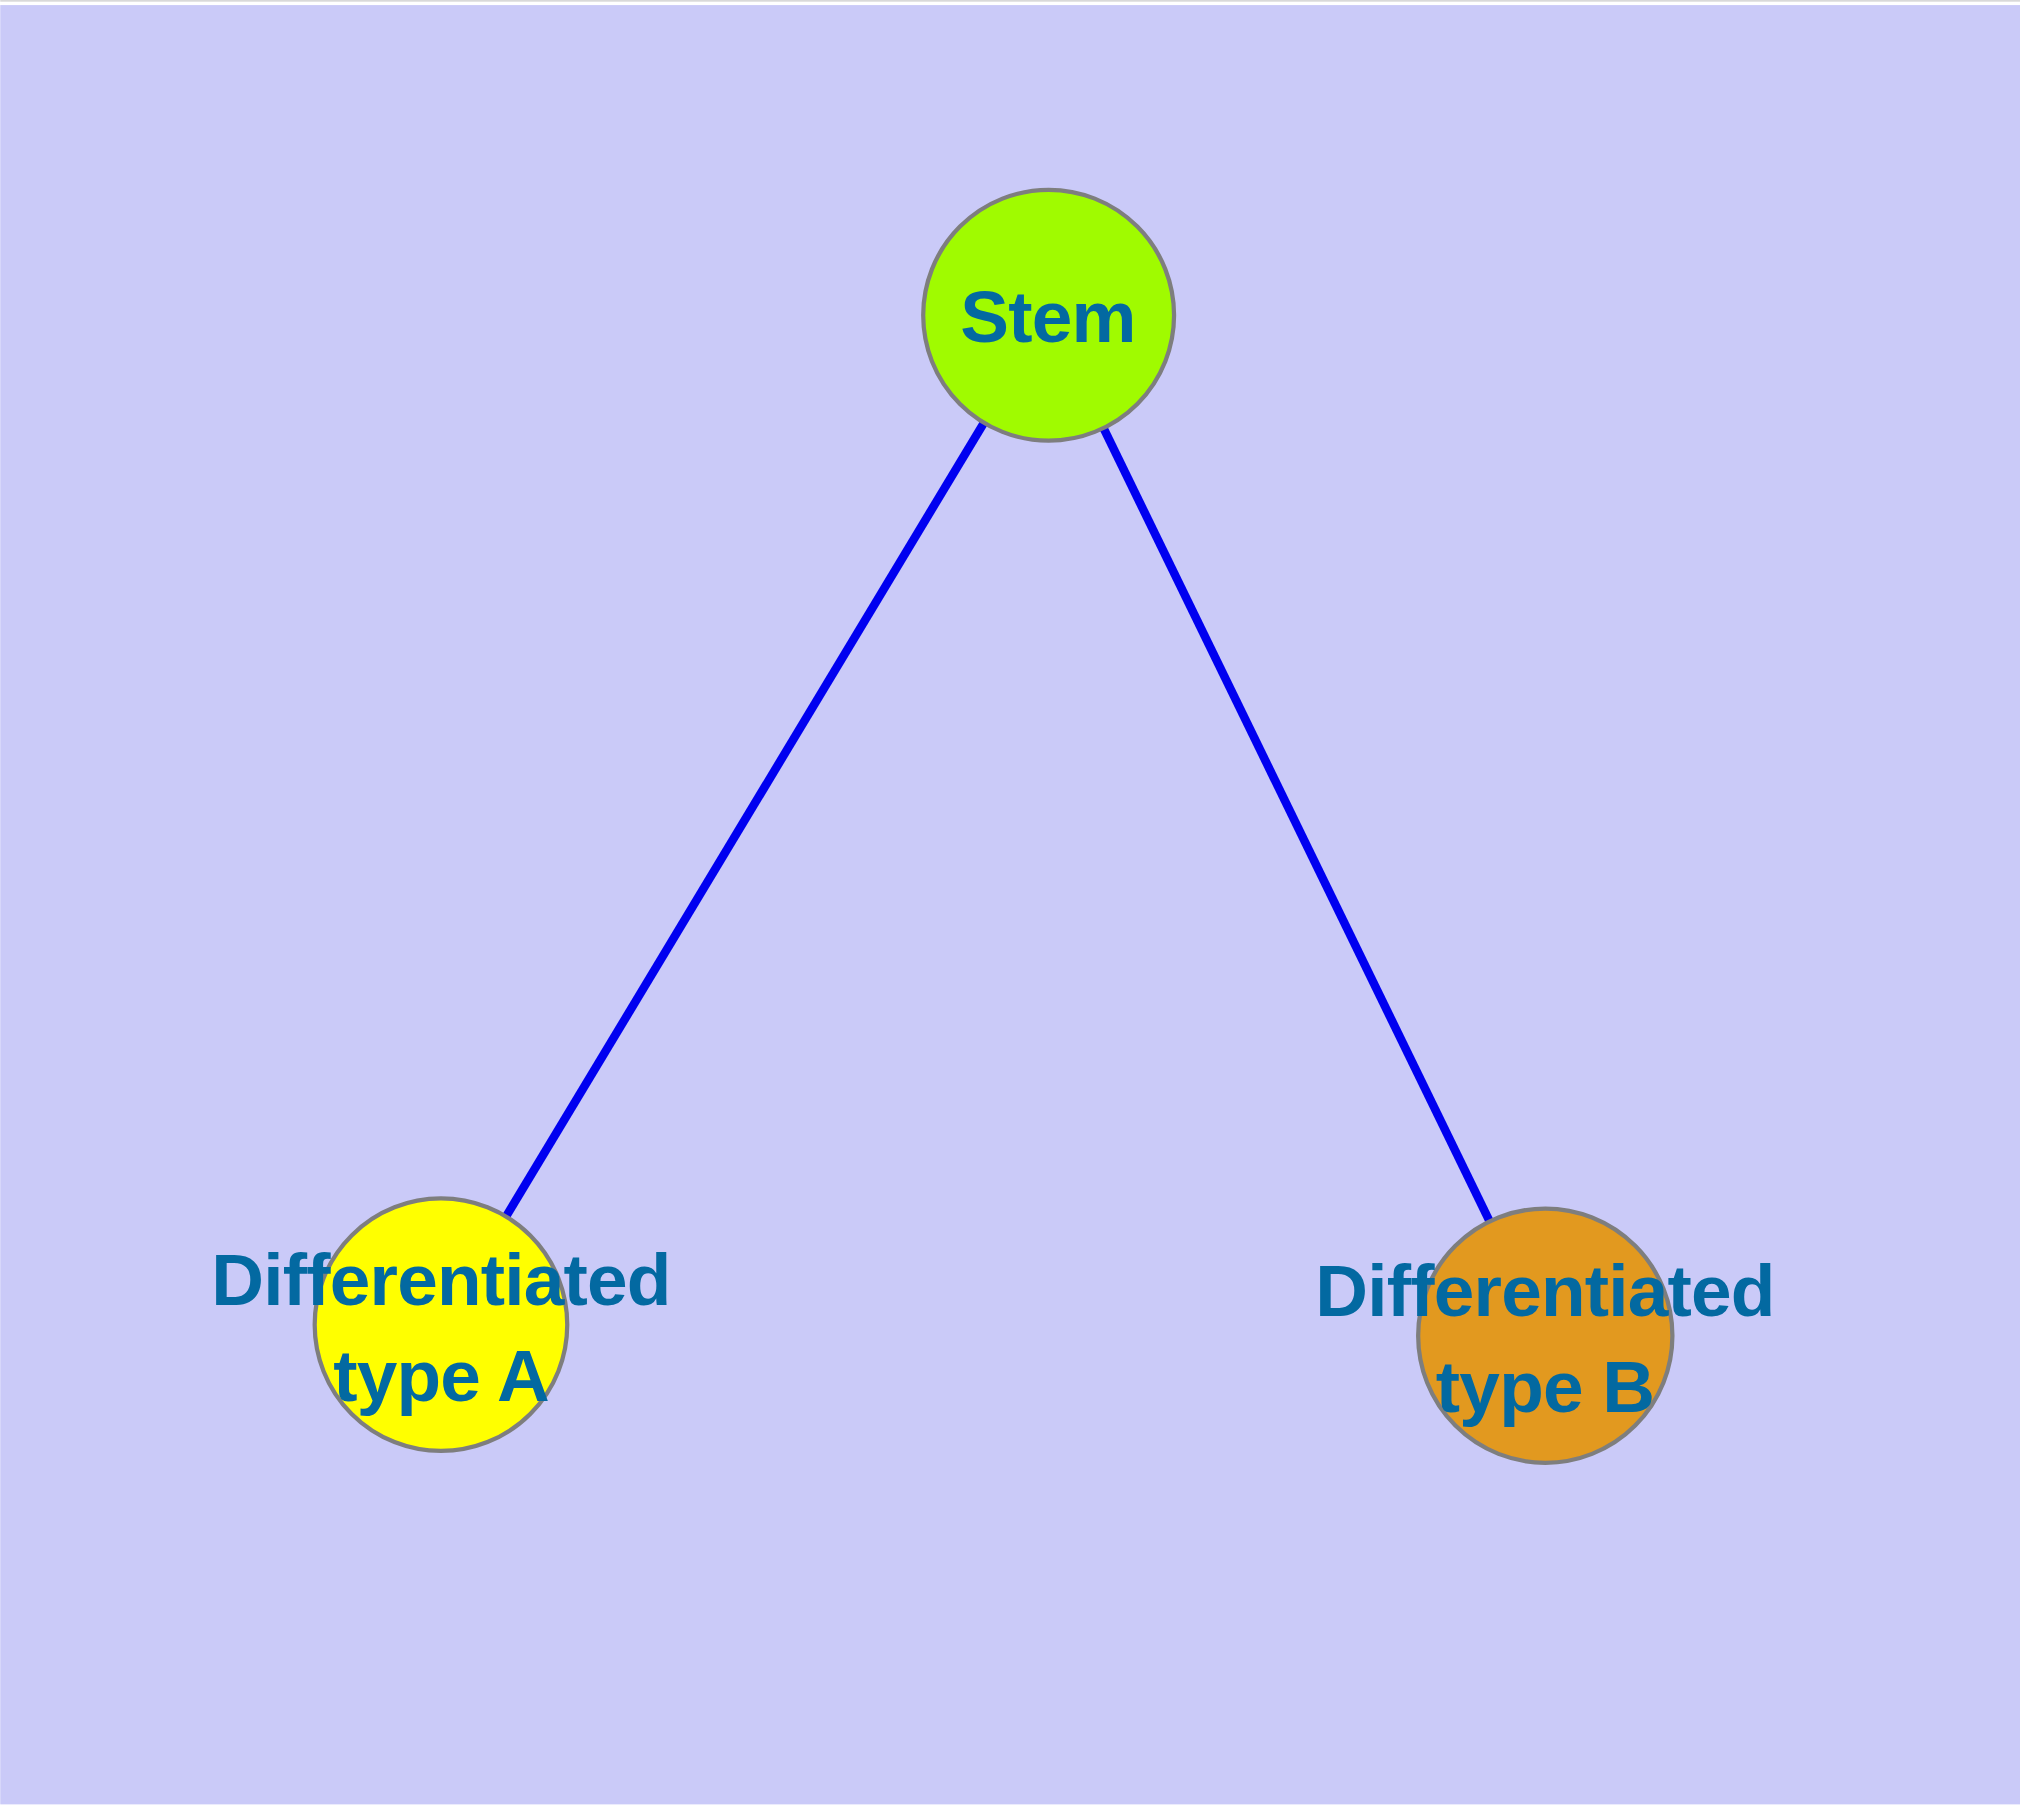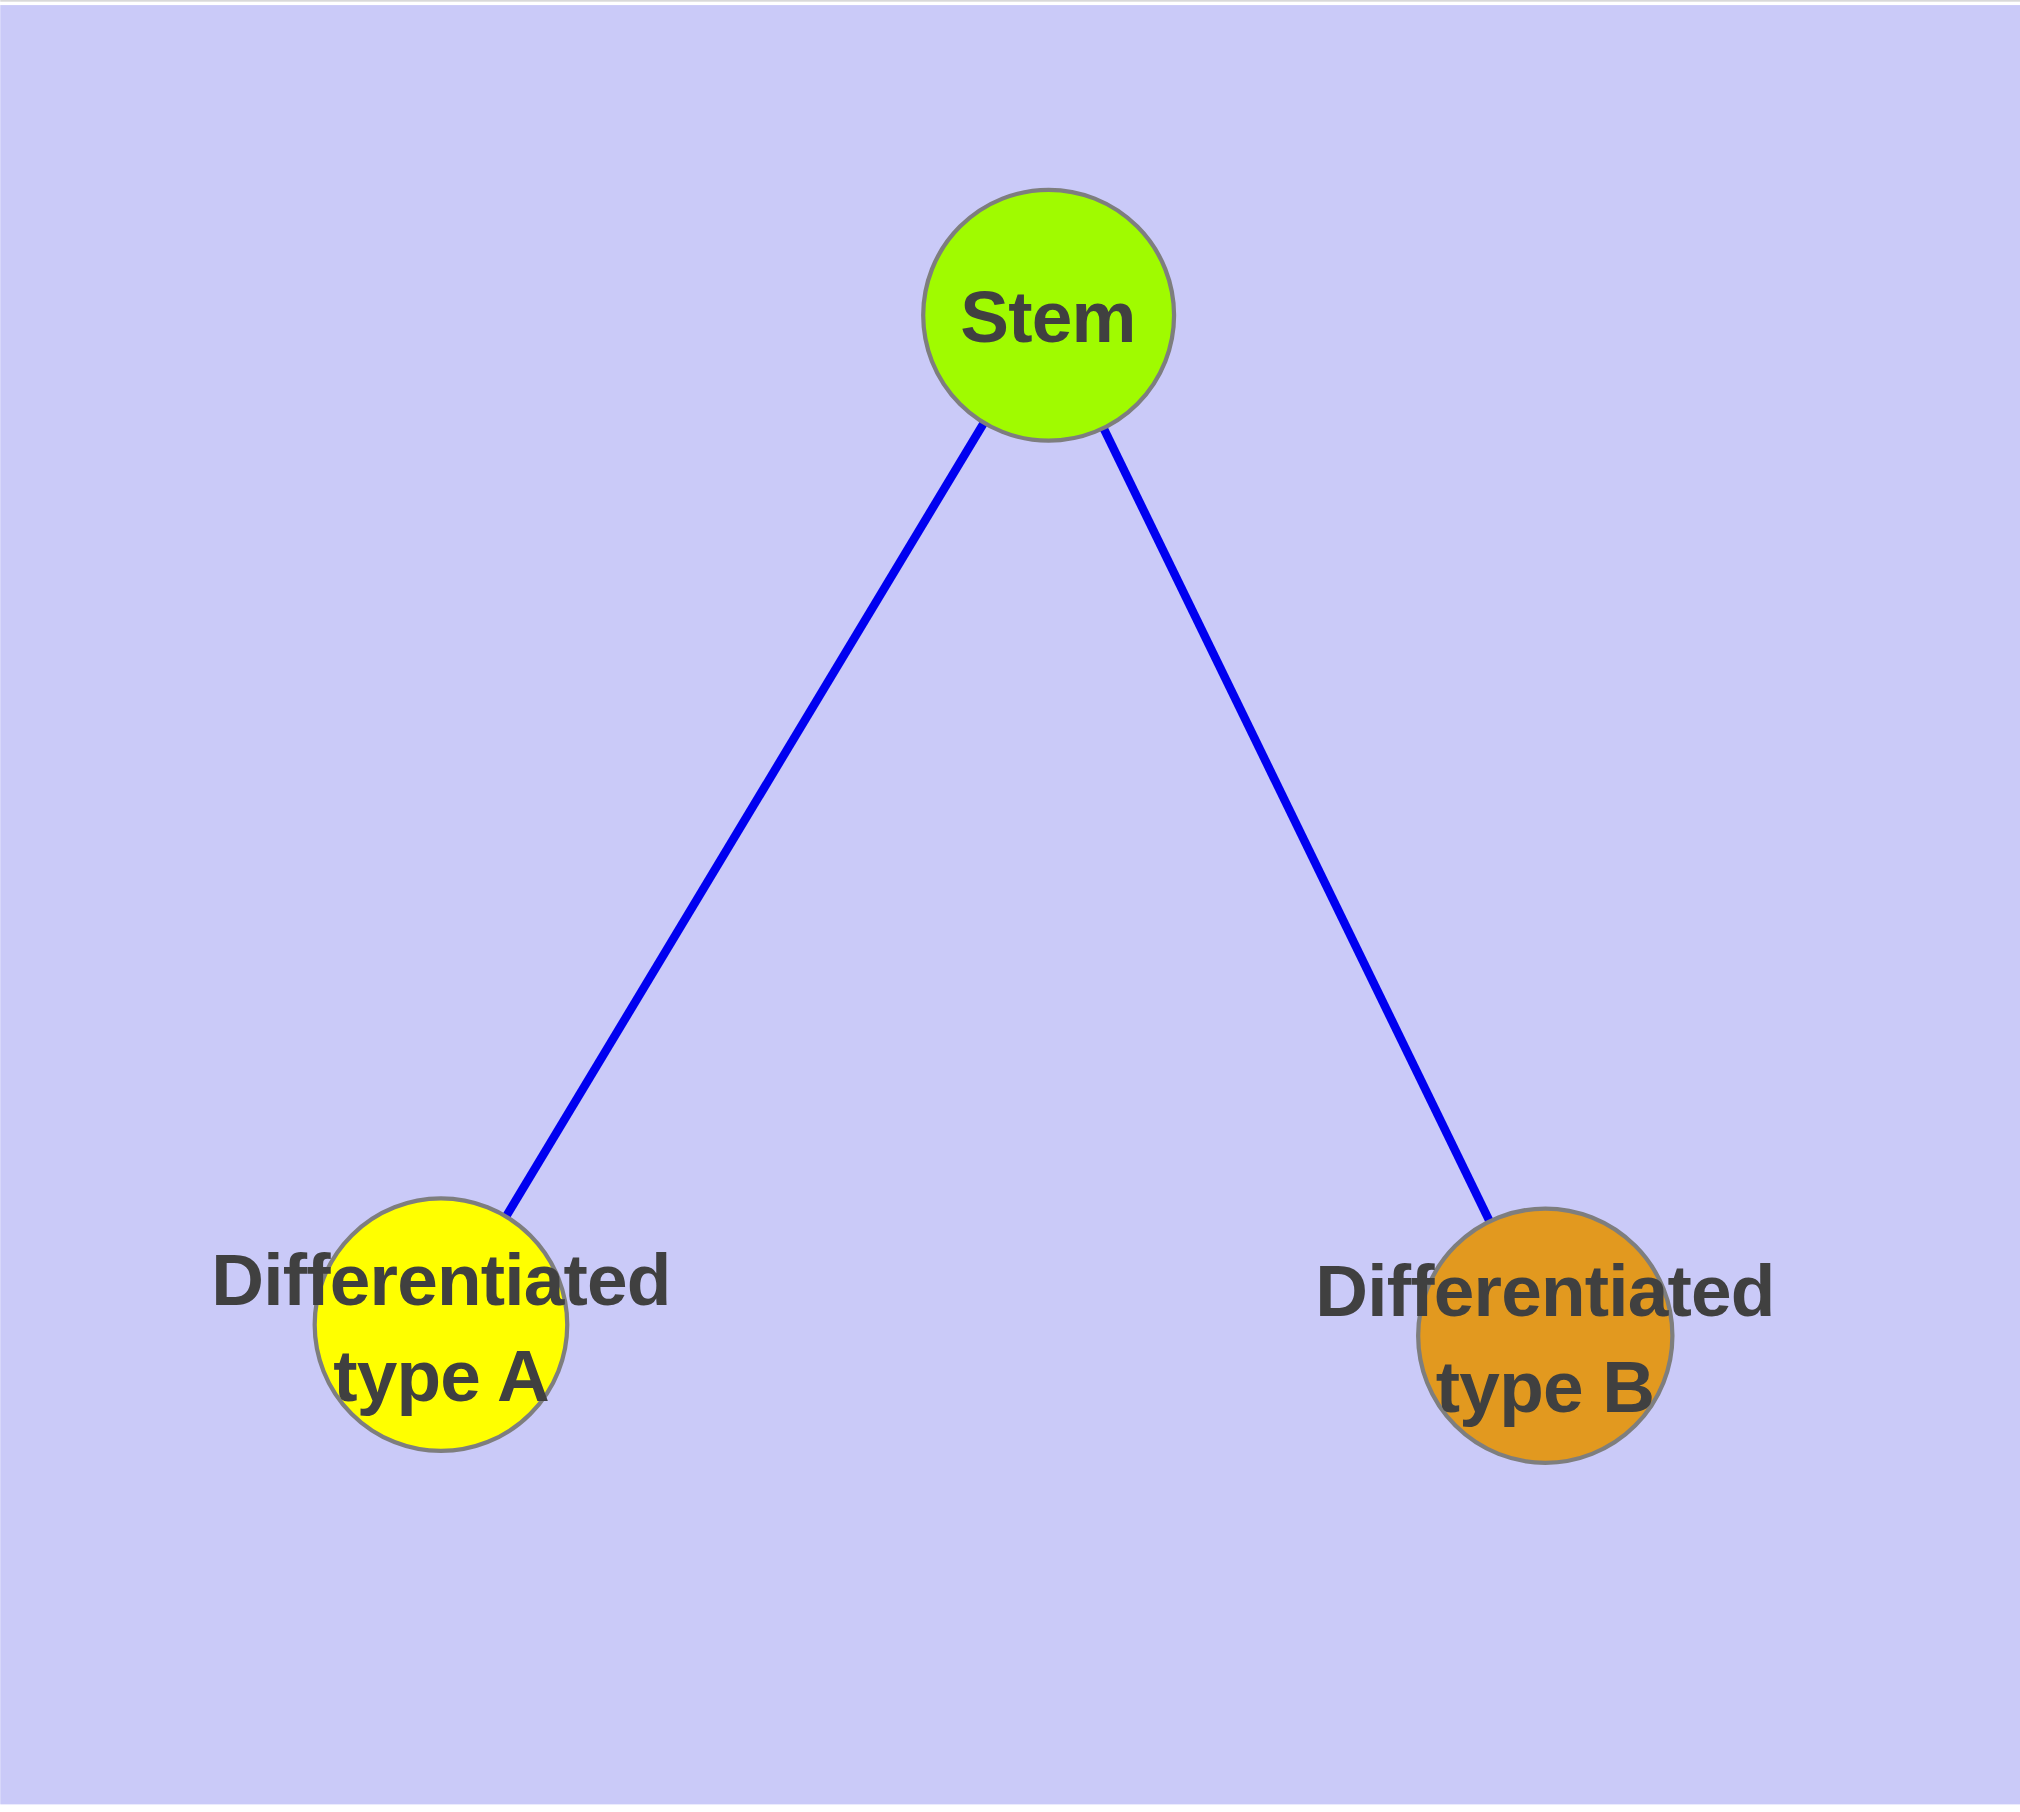--- a/index.html
+++ b/index.html
@@ -25,21 +25,21 @@
   }
   .node-label {
     position: absolute;
     transform: translate(-50%, -48%);
     width: max-content;
     text-align: center;
     white-space: pre-line;
     font-weight: bold;
     font-size: 73px;
     line-height: 1.32;
-    color: #404040;
+    color: #0369a1;
     letter-spacing: -0.8px;
     pointer-events: none;
   }
   .label-stem   { left: 1048px; top: 315px;  }
   .label-type-a { left: 441px;  top: 1325px; }
   .label-type-b { left: 1545px; top: 1336px; }
 </style>
 </head>
 <body>
 

